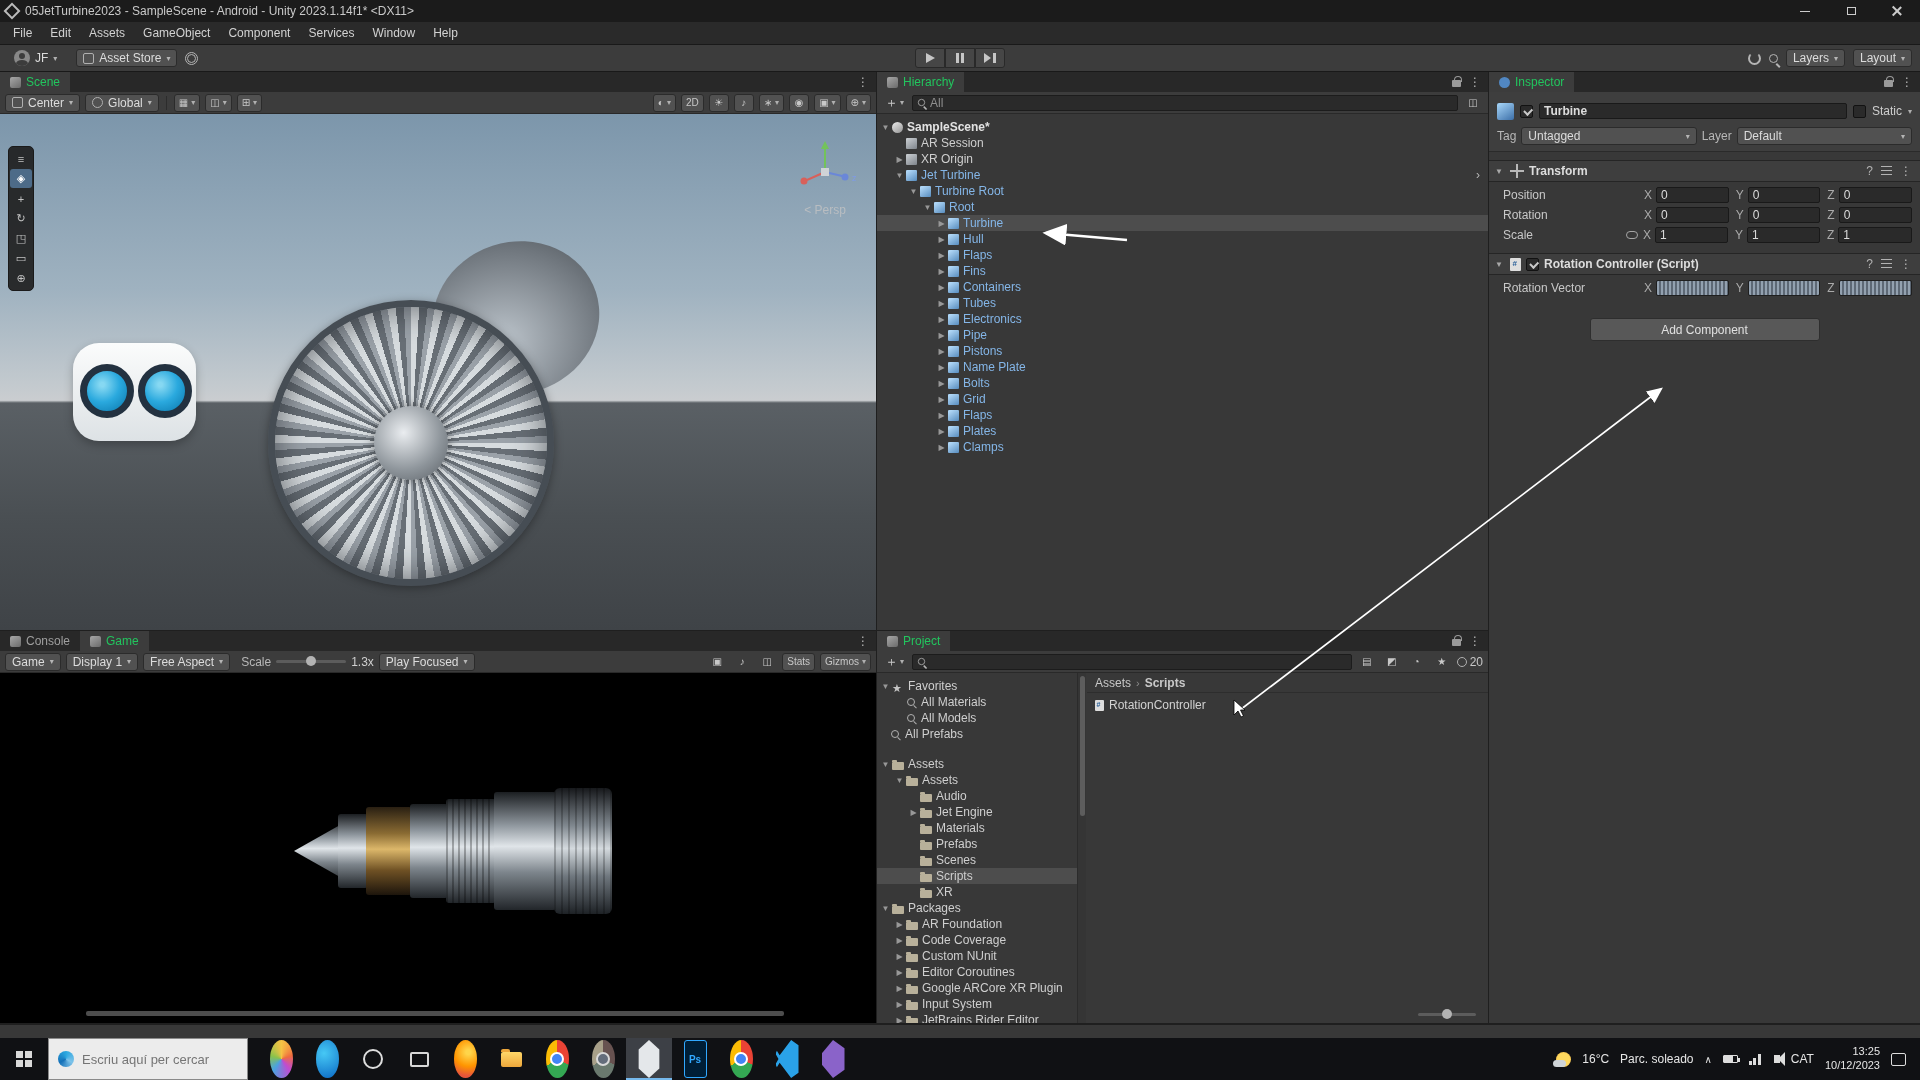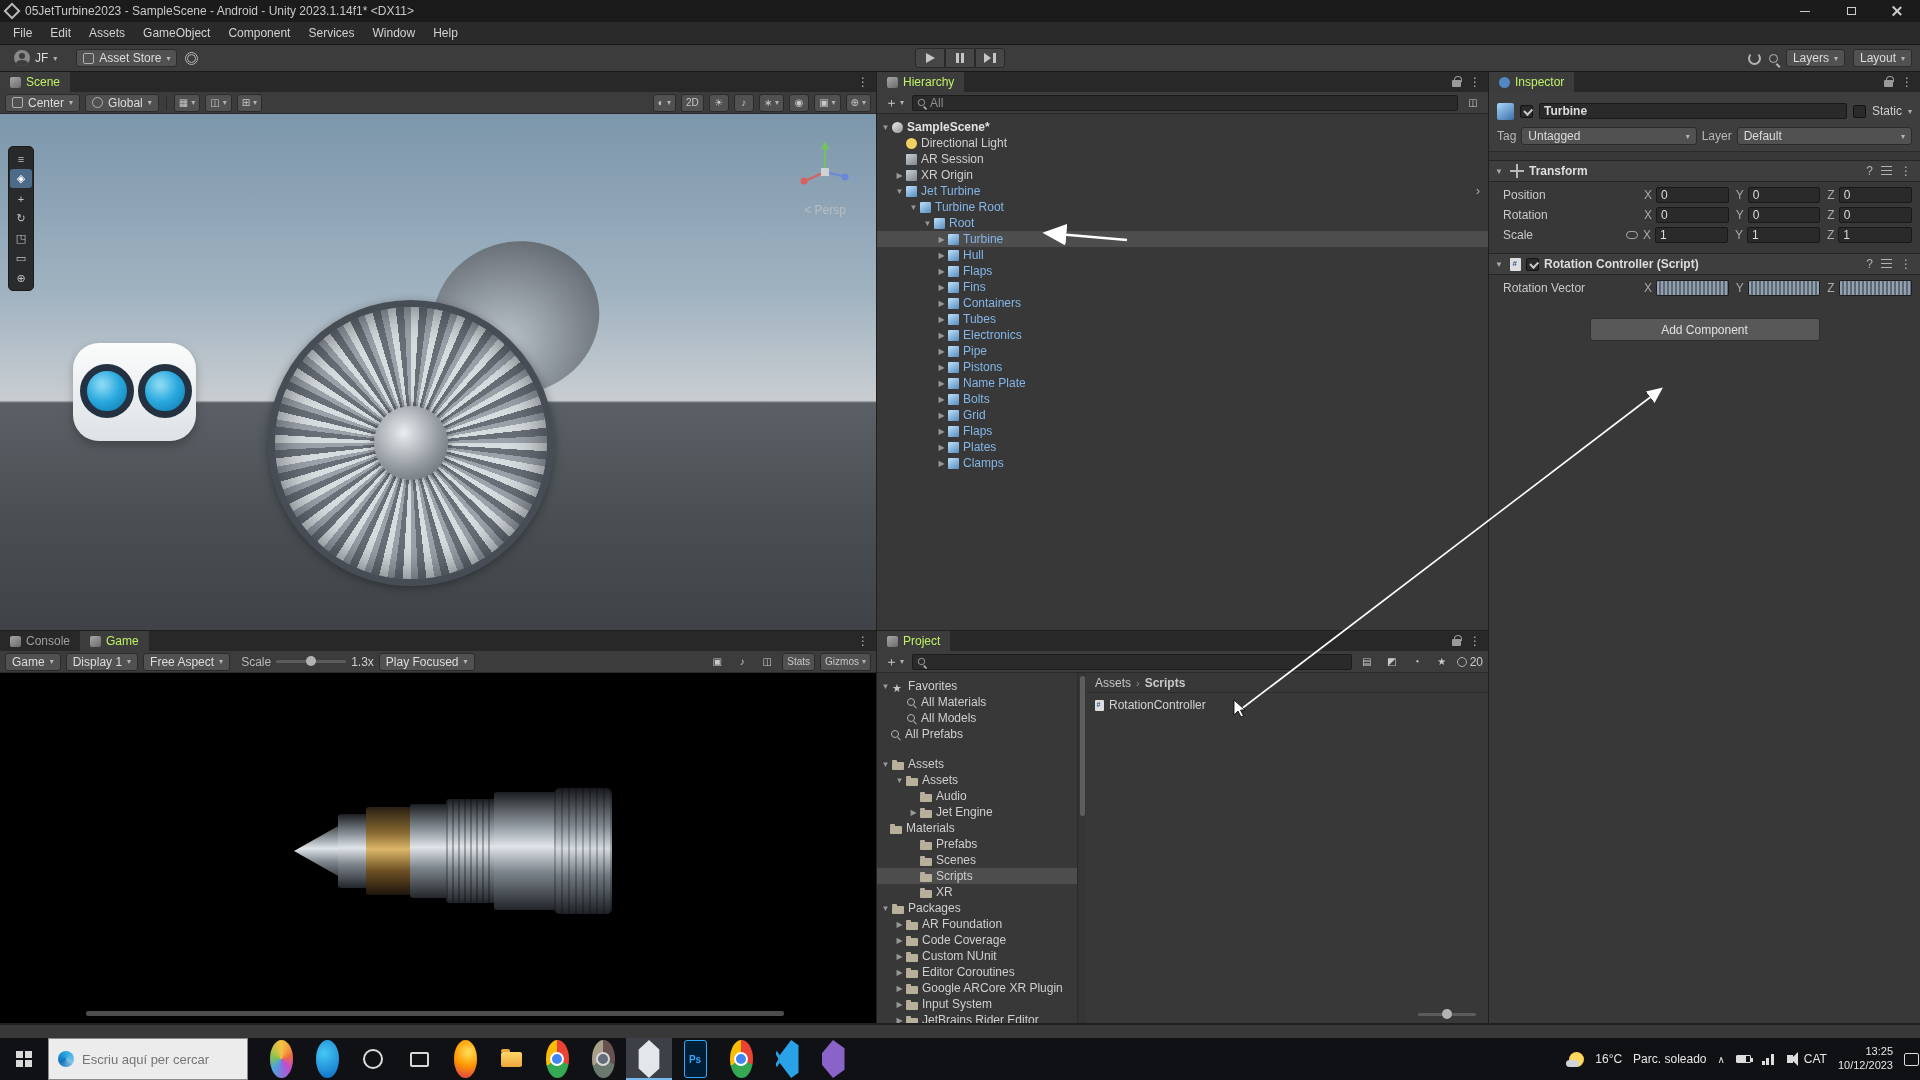--- a/index.html
+++ b/index.html
@@ -42,21 +42,21 @@
 .i-history{width:13px;height:13px;border:2px solid #b5b5b5;border-radius:50%;border-top-color:transparent;position:relative;}
 .i-search{width:9px;height:9px;border:1.5px solid #b5b5b5;border-radius:50%;position:relative;flex:none;}
 .i-search::after{content:"";position:absolute;left:7px;top:8px;width:5px;height:1.5px;background:#b5b5b5;transform:rotate(45deg);transform-origin:0 0;}
 .mini-icn{width:11px;height:11px;border:1px solid #b0b0b0;border-radius:2px;flex:none;}
 .mini-icn.globe{border-radius:50%;}
 
 
 .panel{position:absolute;background:#383838;overflow:hidden;}
 .tabbar{height:20px;background:#282828;display:flex;align-items:stretch;}
 .tab{padding:0 10px;display:flex;align-items:center;gap:5px;color:#9f9f9f;font-size:12px;}
-.tab.active{background:#3c3c3c;color:#bef264;}
+.tab.active{background:#3c3c3c;color:#22c55e;}
 .tab-icon{width:11px;height:11px;border-radius:2px;background:linear-gradient(145deg,#a8a8a8,#6a6a6a);flex:none;}
 .insp-icon{width:11px;height:11px;border-radius:50%;background:#5187c2;flex:none;}
 .tabbar .spacer{flex:1;}
 .tabbar-icons{display:flex;align-items:center;gap:8px;padding-right:7px;color:#aaa;}
 .i-lock{width:9px;height:7px;background:#9a9a9a;border-radius:1px;position:relative;margin-top:3px;}
 .i-lock::before{content:"";position:absolute;left:1.5px;top:-4px;width:6px;height:5px;border:1.5px solid #9a9a9a;border-bottom:none;border-radius:4px 4px 0 0;}
 .i-dots{font-size:12px;color:#b5b5b5;}
 .ptoolbar{height:22px;background:#3c3c3c;border-bottom:1px solid #292929;display:flex;align-items:center;padding:0 5px;gap:5px;}
 .vsep{width:1px;height:14px;background:#2c2c2c;margin:0 2px;}
 .icon-btn{height:18px;min-width:20px;background:#515151;border:1px solid #2b2b2b;border-radius:3px;display:flex;align-items:center;justify-content:center;gap:3px;color:#c8c8c8;font-size:10px;padding:0 4px;}
@@ -184,21 +184,21 @@
 .ai-firefox{border-radius:50%;background:radial-gradient(circle at 62% 32%,#ffd54a 8%,#ff9500 48%,#e8553a 80%);}
 .ai-explorer{width:21px;height:15px;border-radius:2px;background:linear-gradient(#ffd769,#eda73b);position:relative;}
 .ai-explorer::before{content:"";position:absolute;top:-3px;left:0;width:9px;height:3px;background:#eda73b;border-radius:2px 2px 0 0;}
 .ai-chrome,.ai-chrome-dark,.ai-chrome-2{border-radius:50%;background:conic-gradient(#ea4335 0 33%,#34a853 0 66%,#fbbc05 0 100%);position:relative;}
 .ai-chrome::after,.ai-chrome-dark::after,.ai-chrome-2::after{content:"";position:absolute;left:50%;top:50%;transform:translate(-50%,-50%);width:10px;height:10px;border-radius:50%;background:#4285f4;border:2px solid #fff;}
 .ai-chrome-dark{filter:grayscale(.85) brightness(.85);}
 .ai-unity{clip-path:polygon(50% 0,95% 25%,95% 75%,50% 100%,5% 75%,5% 25%);background:#e4e7ea;}
 .ai-photoshop{background:#001e36;border:1.5px solid #31a8ff;border-radius:3px;color:#31a8ff;font-size:10px;font-weight:bold;}
 .ai-vscode{background:#2aa2e8;clip-path:polygon(68% 0,100% 14%,100% 86%,68% 100%,18% 60%,6% 72%,0 64%,13% 50%,0 36%,6% 28%,18% 40%);}
 .ai-vstudio{background:#8a63c9;clip-path:polygon(50% 0,100% 22%,100% 78%,50% 100%,0 64%,0 36%);}
-.tray{margin-left:auto;display:flex;align-items:center;gap:11px;padding-right:1px;color:#e6e6e6;font-size:12px;}
+.tray{margin-left:auto;display:flex;align-items:center;gap:11px;padding-right:14px;color:#e6e6e6;font-size:12px;}
 .sun{width:15px;height:15px;border-radius:50%;background:radial-gradient(circle,#ffd95e 55%,#f2a93b);position:relative;}
 .sun::after{content:"";position:absolute;left:-3px;top:8px;width:13px;height:7px;border-radius:6px;background:#cfd4d8;}
 .tray-chev{font-size:10px;color:#e0e0e0;}
 .tray-batt{width:15px;height:8px;border:1.3px solid #ddd;border-radius:1px;position:relative;background:linear-gradient(90deg,#ddd 0 70%,transparent 70%);}
 .tray-batt::after{content:"";position:absolute;right:-3px;top:1.5px;width:2px;height:4px;background:#ddd;}
 .tray-net{width:14px;height:11px;display:flex;align-items:flex-end;gap:1.5px;}
 .tray-net i{display:block;width:3px;background:#ddd;}
 .tray-net i:nth-child(1){height:4px;}.tray-net i:nth-child(2){height:7px;}.tray-net i:nth-child(3){height:11px;}
 .tray-vol{width:6px;height:8px;background:#ddd;position:relative;}
 .tray-vol::after{content:"";position:absolute;left:4px;top:-3px;border-top:7px solid transparent;border-bottom:7px solid transparent;border-right:7px solid #ddd;}
@@ -397,25 +397,20 @@
       <div class="icon-btn flat">◫</div>
     </div>
     <div class="tree" id="hierarchy-tree">
         <div class="trow bold" style="padding-left: 2px;">
           <span class="arrow">▼</span>
           <span class="ticn scene"></span>
           <span class="lbl">SampleScene*</span>
         </div>
         <div class="trow" style="padding-left: 16px;">
           <span class="arrow"></span>
-          <span class="ticn light"></span>
-          <span class="lbl">Directional Light</span>
-        </div>
-        <div class="trow" style="padding-left: 16px;">
-          <span class="arrow"></span>
           <span class="ticn go"></span>
           <span class="lbl">AR Session</span>
         </div>
         <div class="trow" style="padding-left: 16px;">
           <span class="arrow">▶</span>
           <span class="ticn go"></span>
           <span class="lbl">XR Origin</span>
         </div>
         <div class="trow prefab" style="padding-left: 16px;">
           <span class="arrow">▼</span>
@@ -630,21 +625,21 @@
         <div class="trow" style="padding-left: 30px;">
           <span class="arrow"></span>
           <span class="ticn folder"></span>
           <span class="lbl">Audio</span>
         </div>
         <div class="trow" style="padding-left: 30px;">
           <span class="arrow">▶</span>
           <span class="ticn folder"></span>
           <span class="lbl">Jet Engine</span>
         </div>
-        <div class="trow" style="">
+        <div class="trow" style="padding-left: 30px;">
           <span class="arrow"></span>
           <span class="ticn folder"></span>
           <span class="lbl">Materials</span>
         </div>
         <div class="trow" style="padding-left: 30px;">
           <span class="arrow"></span>
           <span class="ticn folder"></span>
           <span class="lbl">Prefabs</span>
         </div>
         <div class="trow" style="padding-left: 30px;">

